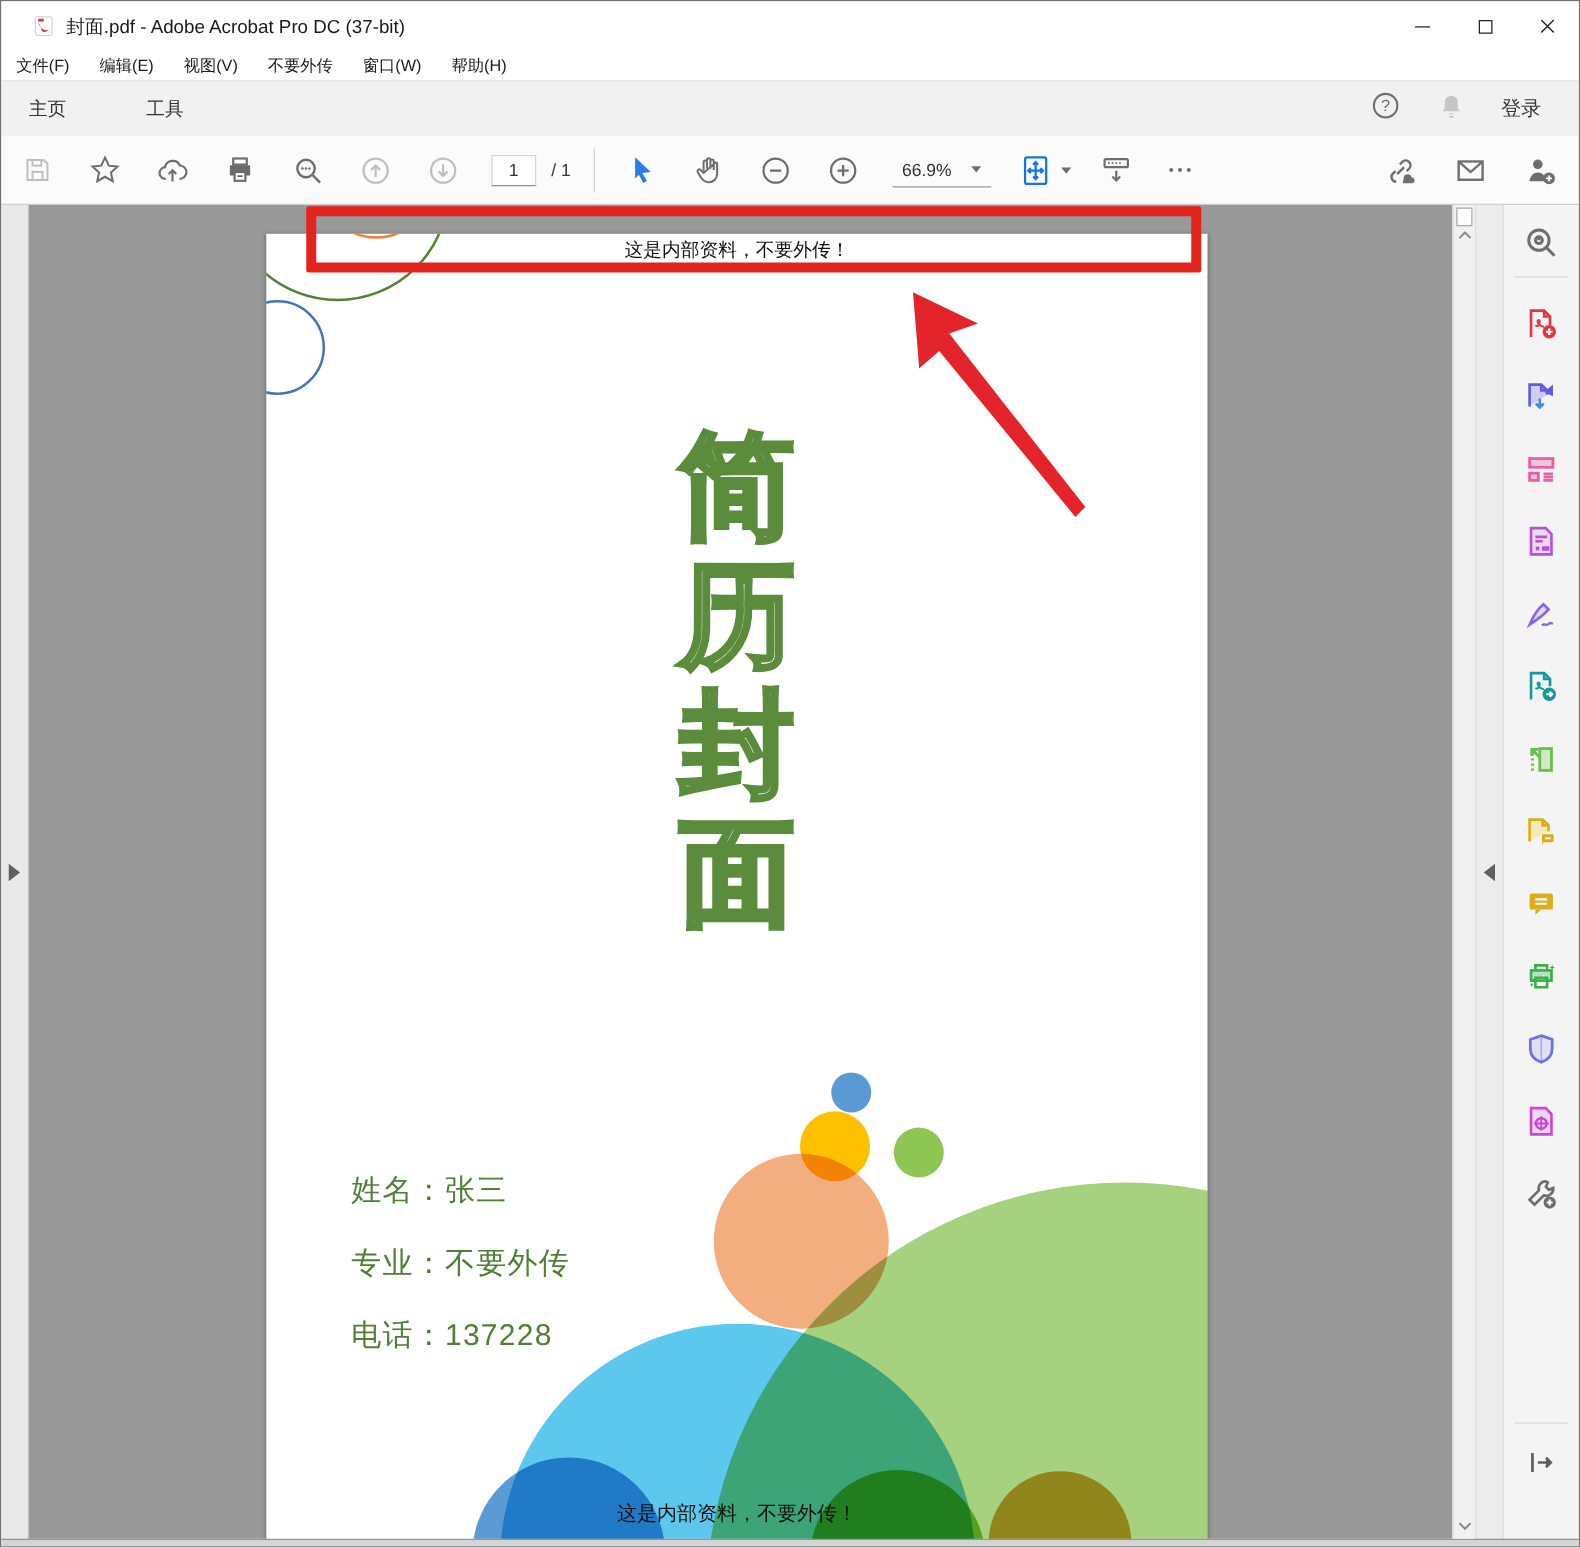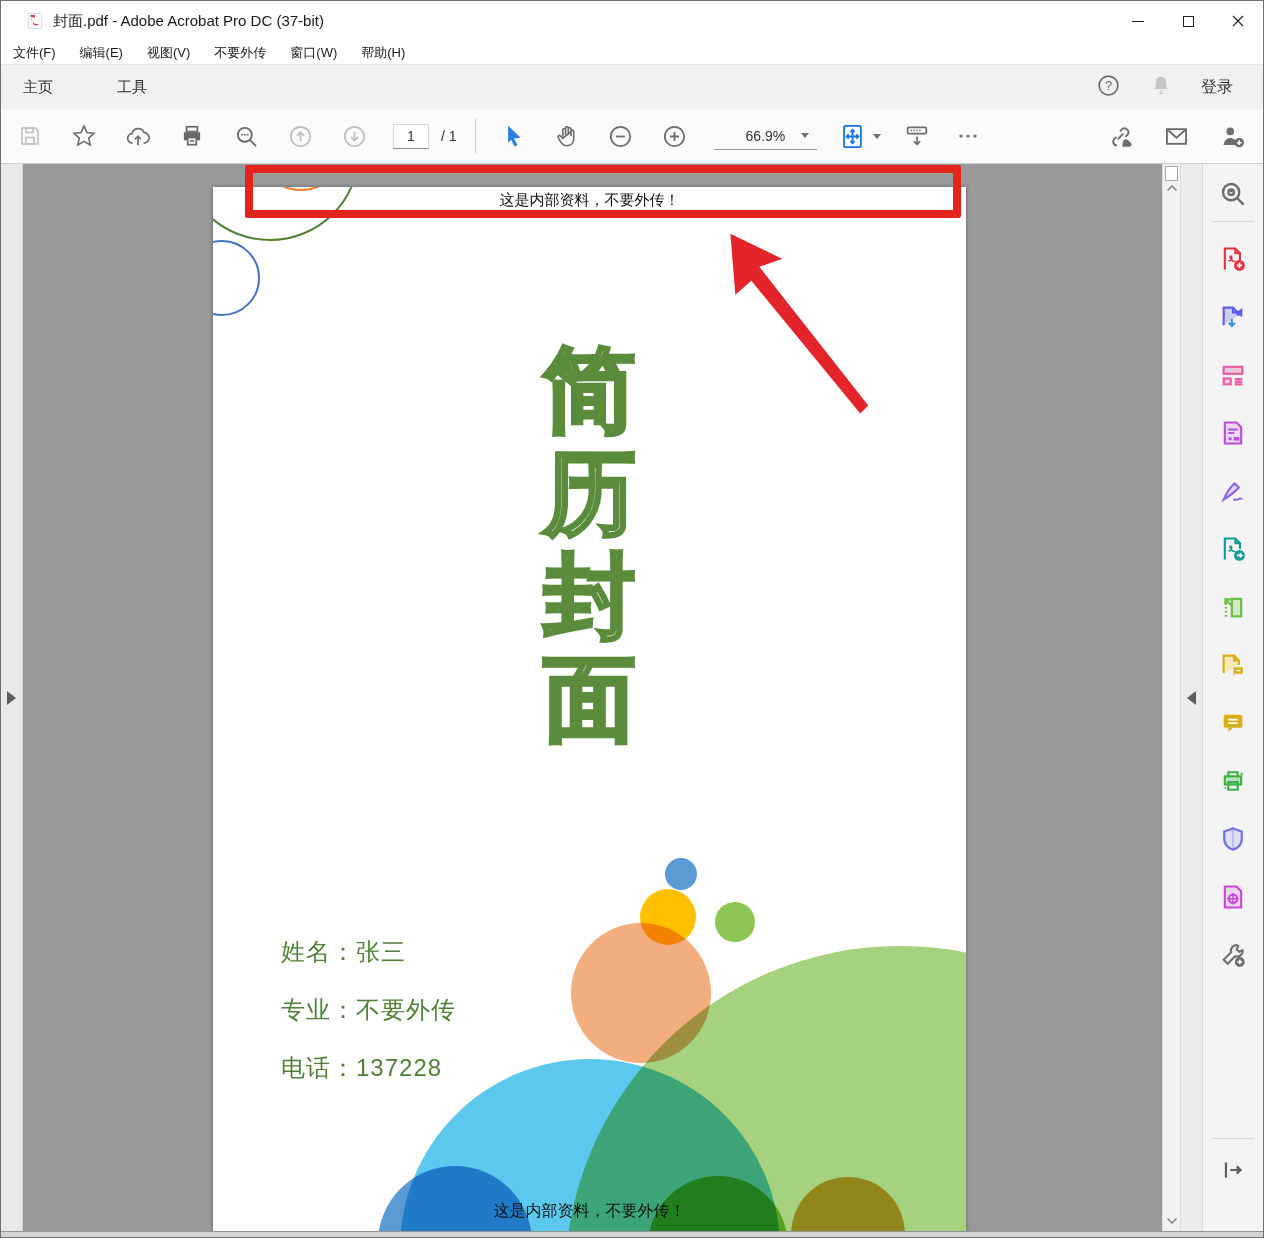--- a/index.html
+++ b/index.html
@@ -30,21 +30,21 @@
 
   
   .toolbar { height:55px; background:#fbfbfb; border-bottom:1px solid #cfcfcf; display:flex; align-items:center; padding-left:14px; flex:0 0 auto; }
   .tb-btn { width:30px; height:34px; display:flex; align-items:center; justify-content:center; color:#6e6e6e; margin-right:24px; flex:0 0 auto; }
   .tb-btn.disabled { color:#bfbfbf; }
   .tb-btn svg { display:block; }
   .pagefield { width:36px; height:25px; border:1px solid #d6d6d6; border-bottom:1px solid #8f8f8f; background:#fff; text-align:center; font-size:14px; color:#333; line-height:23px; }
   .pagetotal { font-size:14px; color:#333; margin:0 18px 0 12px; }
   .tb-divider { width:1px; height:36px; background:#d4d4d4; margin-right:22px; }
   .zoomgroup { display:flex; align-items:center; gap:16px; height:27px; border-bottom:1px solid #9a9a9a; padding:0 8px; margin-right:22px; }
-  .zoomtext { font-size:14px; color:#333;margin-left:24px; }
+  .zoomtext { font-size:14px; color:#333; }
   .caret { width:0; height:0; border-left:4.5px solid transparent; border-right:4.5px solid transparent; border-top:5px solid #6e6e6e; display:block; }
   .fitgroup,.bargroup { display:flex; align-items:center; gap:7px; margin-right:22px; }
   .tb-right { margin-left:auto; display:flex; align-items:center; padding-right:16px; }
   .tb-right .tb-btn { margin-right:0; margin-left:26px; }
 
   
   .main { flex:1 1 auto; display:flex; min-height:0; }
   .left-strip { width:22px; background:#e9e9e9; border-right:1px solid #d2d2d2; display:flex; align-items:center; justify-content:center; }
   .tri-right { width:0; height:0; border-top:7px solid transparent; border-bottom:7px solid transparent; border-left:9px solid #5f5f5f; }
   .tri-left { width:0; height:0; border-top:7px solid transparent; border-bottom:7px solid transparent; border-right:9px solid #5f5f5f; }

